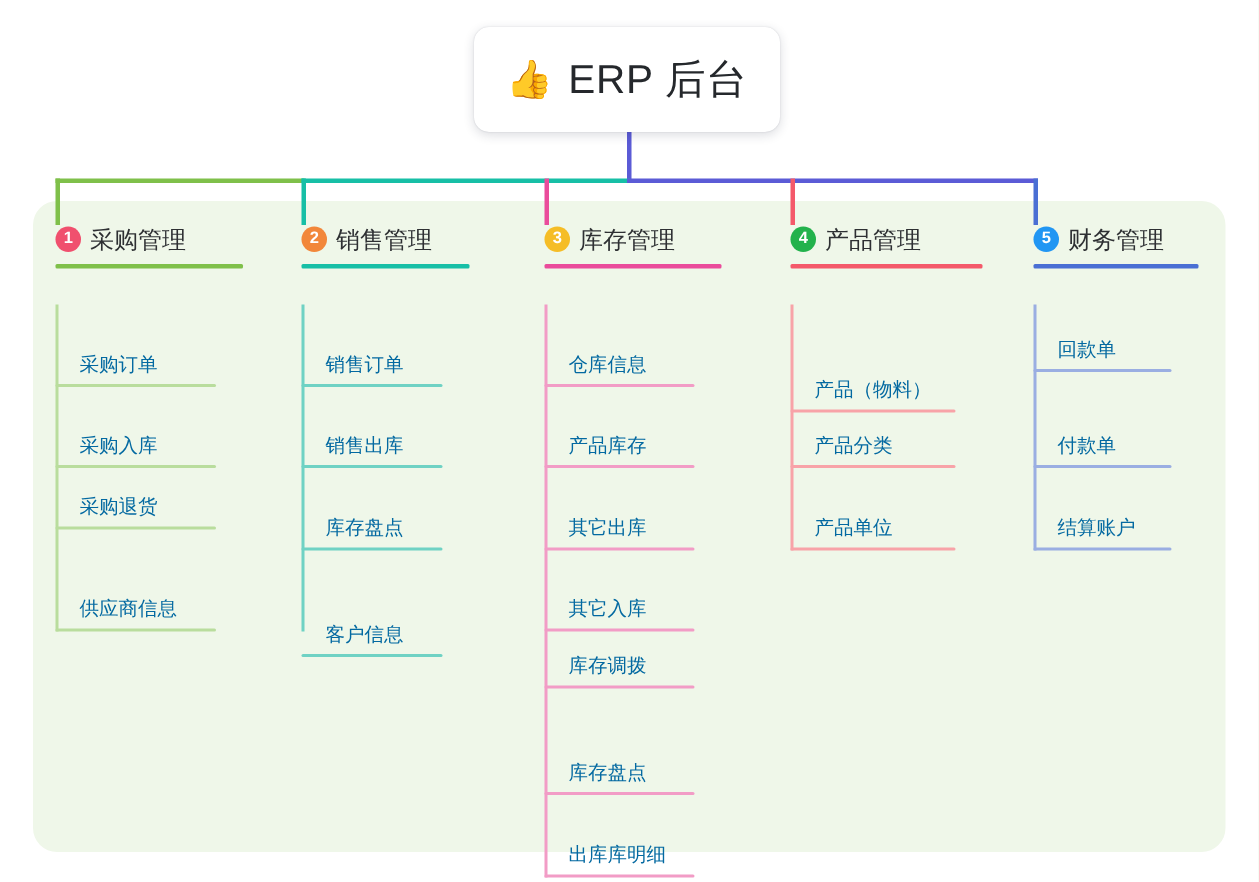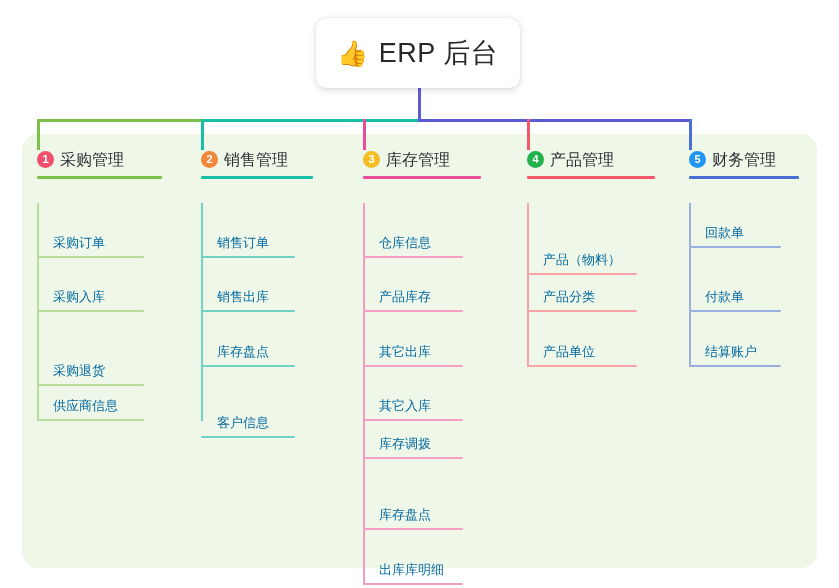--- a/index.html
+++ b/index.html
@@ -173,21 +173,21 @@
         <div class="items">
           <div class="spine" style="top: 31px; height: 218px; background: rgb(185, 221, 157);"></div>
           <div class="item" style="top: 31px; height: 54.5px; width: 107px;">
             <span class="item-label">采购订单</span>
             <div class="item-rule" style="width: 107px; background: rgb(185, 221, 157);"></div>
           </div>
           <div class="item" style="top: 85.5px; height: 54.5px; width: 107px;">
             <span class="item-label">采购入库</span>
             <div class="item-rule" style="width: 107px; background: rgb(185, 221, 157);"></div>
           </div>
-          <div class="item" style="top: 140px; height: 41px; width: 107px; margin-top: 33px;">
+          <div class="item" style="top: 140px; height: 41px; width: 107px;">
             <span class="item-label">采购退货</span>
             <div class="item-rule" style="width: 107px; background: rgb(185, 221, 157);"></div>
           </div>
           <div class="item" style="top: 194.5px; height: 54.5px; width: 107px;">
             <span class="item-label">供应商信息</span>
             <div class="item-rule" style="width: 107px; background: rgb(185, 221, 157);"></div>
           </div>
         </div>
       </div>
       <div class="column" style="left: 181px; top: 148px;">

